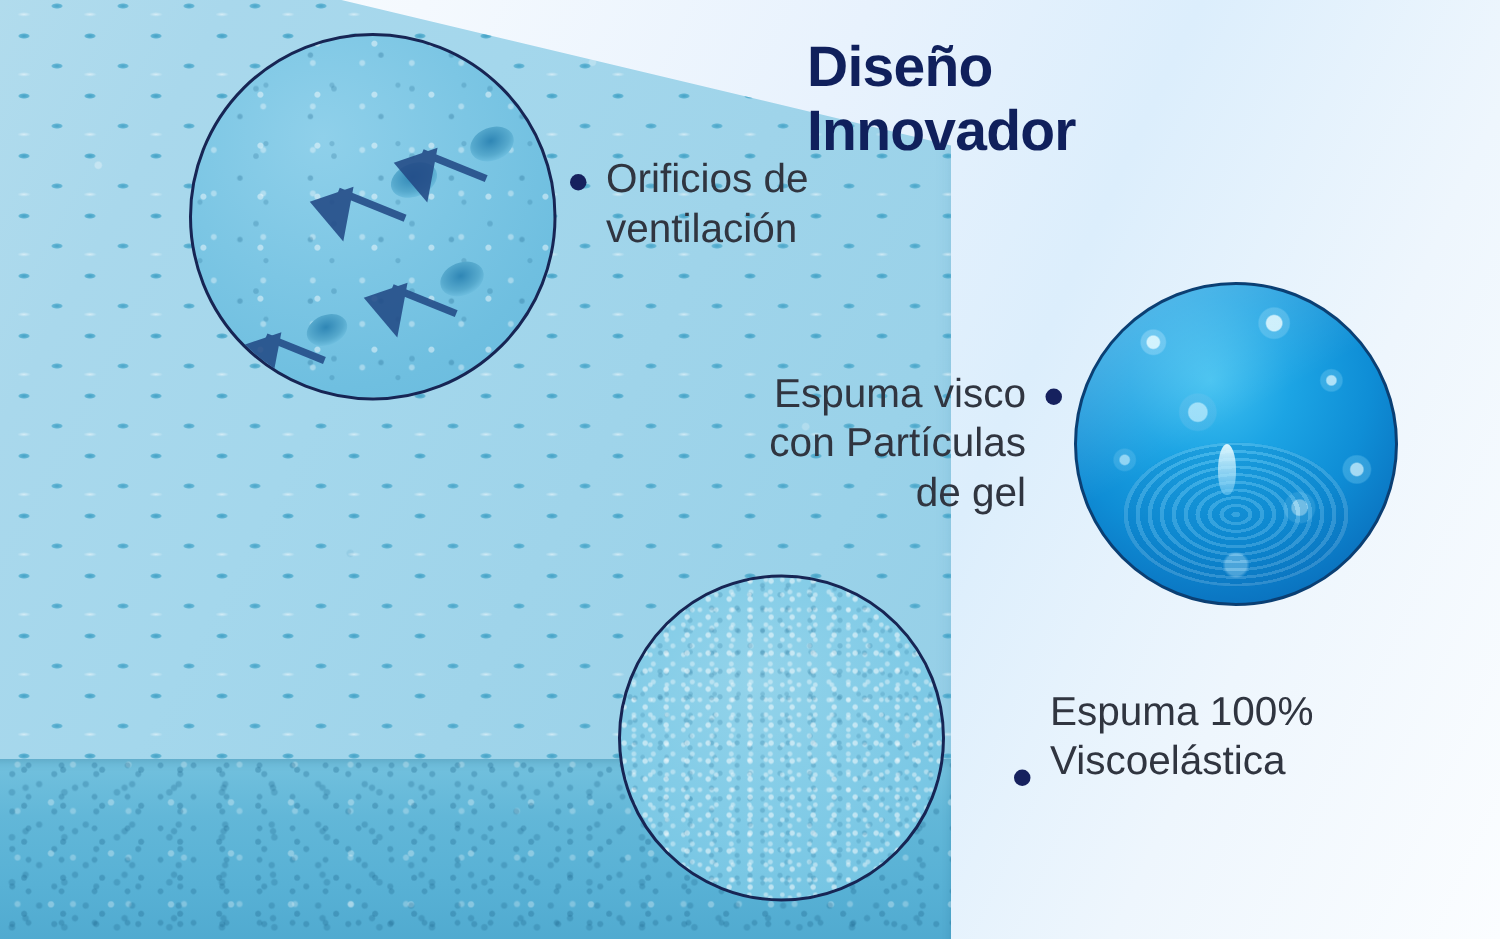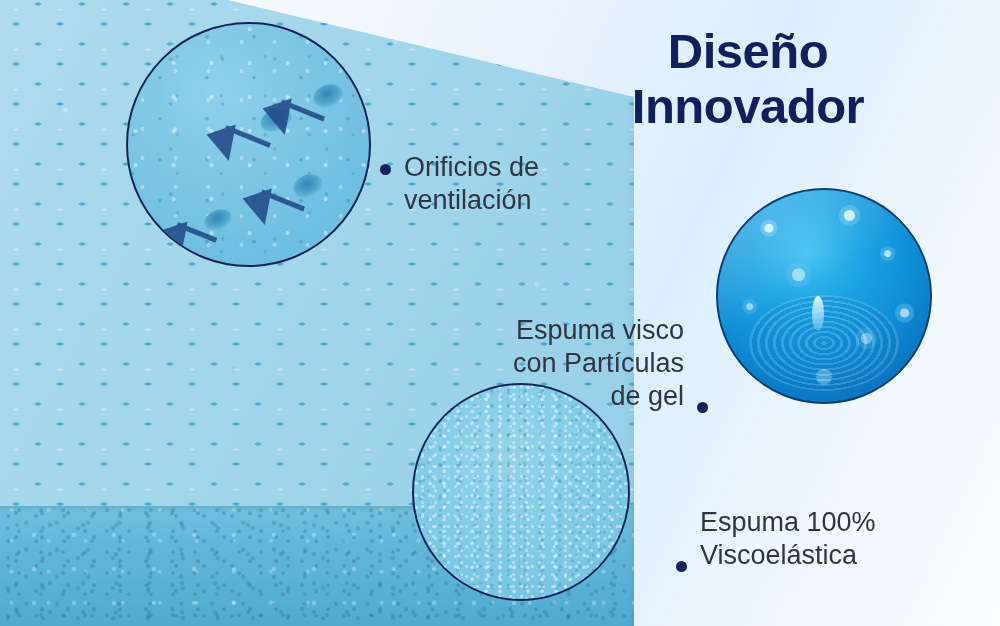--- a/index.html
+++ b/index.html
@@ -206,57 +206,56 @@
   }
 
   
   .vent-arrow { position:absolute; }
 
   
   .headline {
     position:absolute;
     right:42px; top:24px;
     width:420px;
-    text-align:center;
+    text-align:left;
     color:#10205c;
     font-weight:700;
-    font-size:49px;
+    font-size:38px;
     line-height:1.13;
     letter-spacing:-0.5px;
   }
 
   .label {
     position:absolute;
     color:#303540;
     font-size:27px;
     line-height:1.22;
     font-weight:400;
     white-space:pre-line;
-    margin-top:48px;
   }
 
   .bullet-dot {
     display:inline-block;
     width:11px; height:11px;
     border-radius:50%;
     background:#16215e;
     vertical-align:middle;
     flex:0 0 auto;
   }
 
   #label-vent {
     left:380px; top:103px;
     display:flex; align-items:flex-start; gap:13px;
   }
   #label-vent .bullet-dot { margin-top:13px; }
 
   #label-gel {
-    right:292px; top:266px;
+    right:292px; top:246px;
     text-align:right;
-    display:flex; align-items:flex-end; gap:13px;
+    display:flex; align-items:flex-start; gap:13px;
   }
   #label-gel .bullet-dot { margin-top:13px; order:2; }
   #label-gel .txt { order:1; }
 
   #label-visco {
     left:676px; top:458px;
     display:flex; align-items:flex-end; gap:13px;
   }
   #label-visco .bullet-dot { margin-top:13px; }
 </style>

